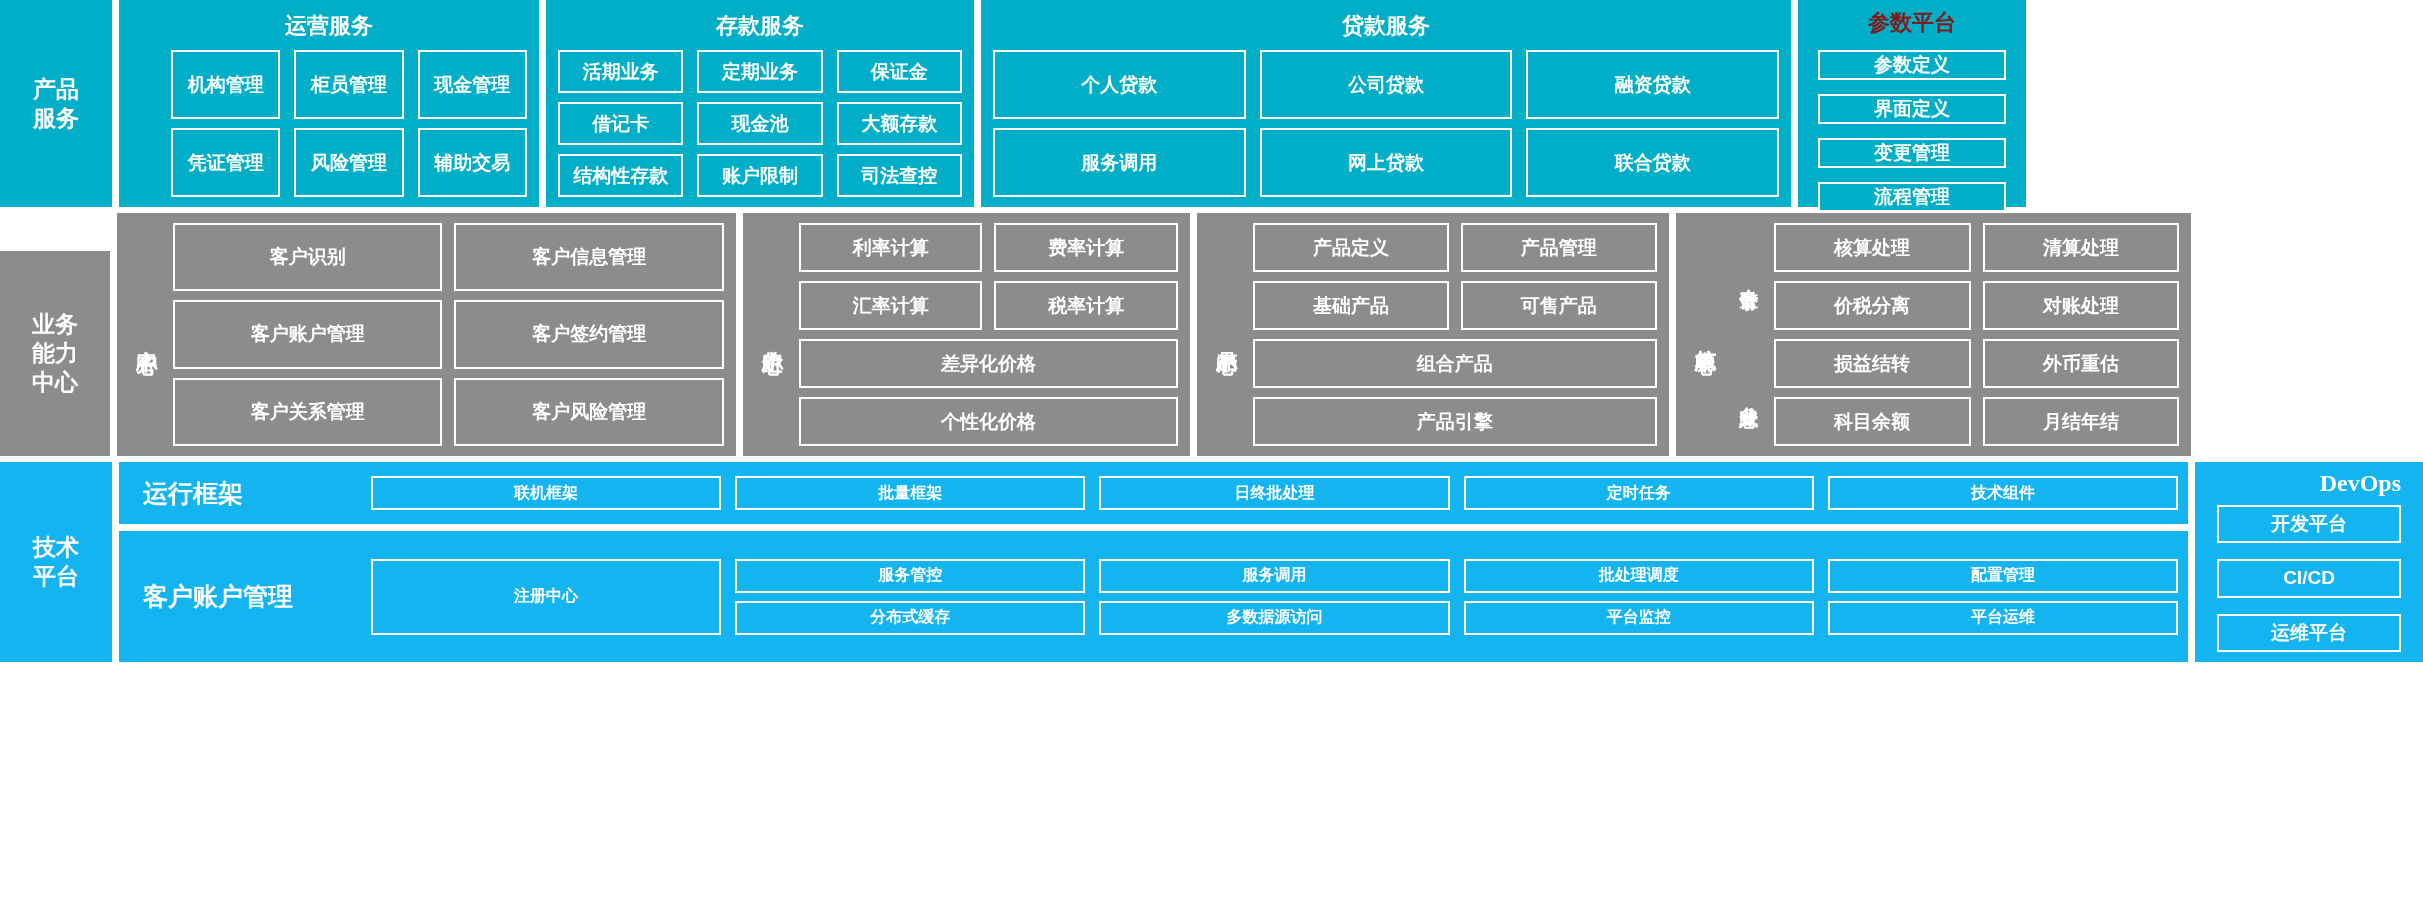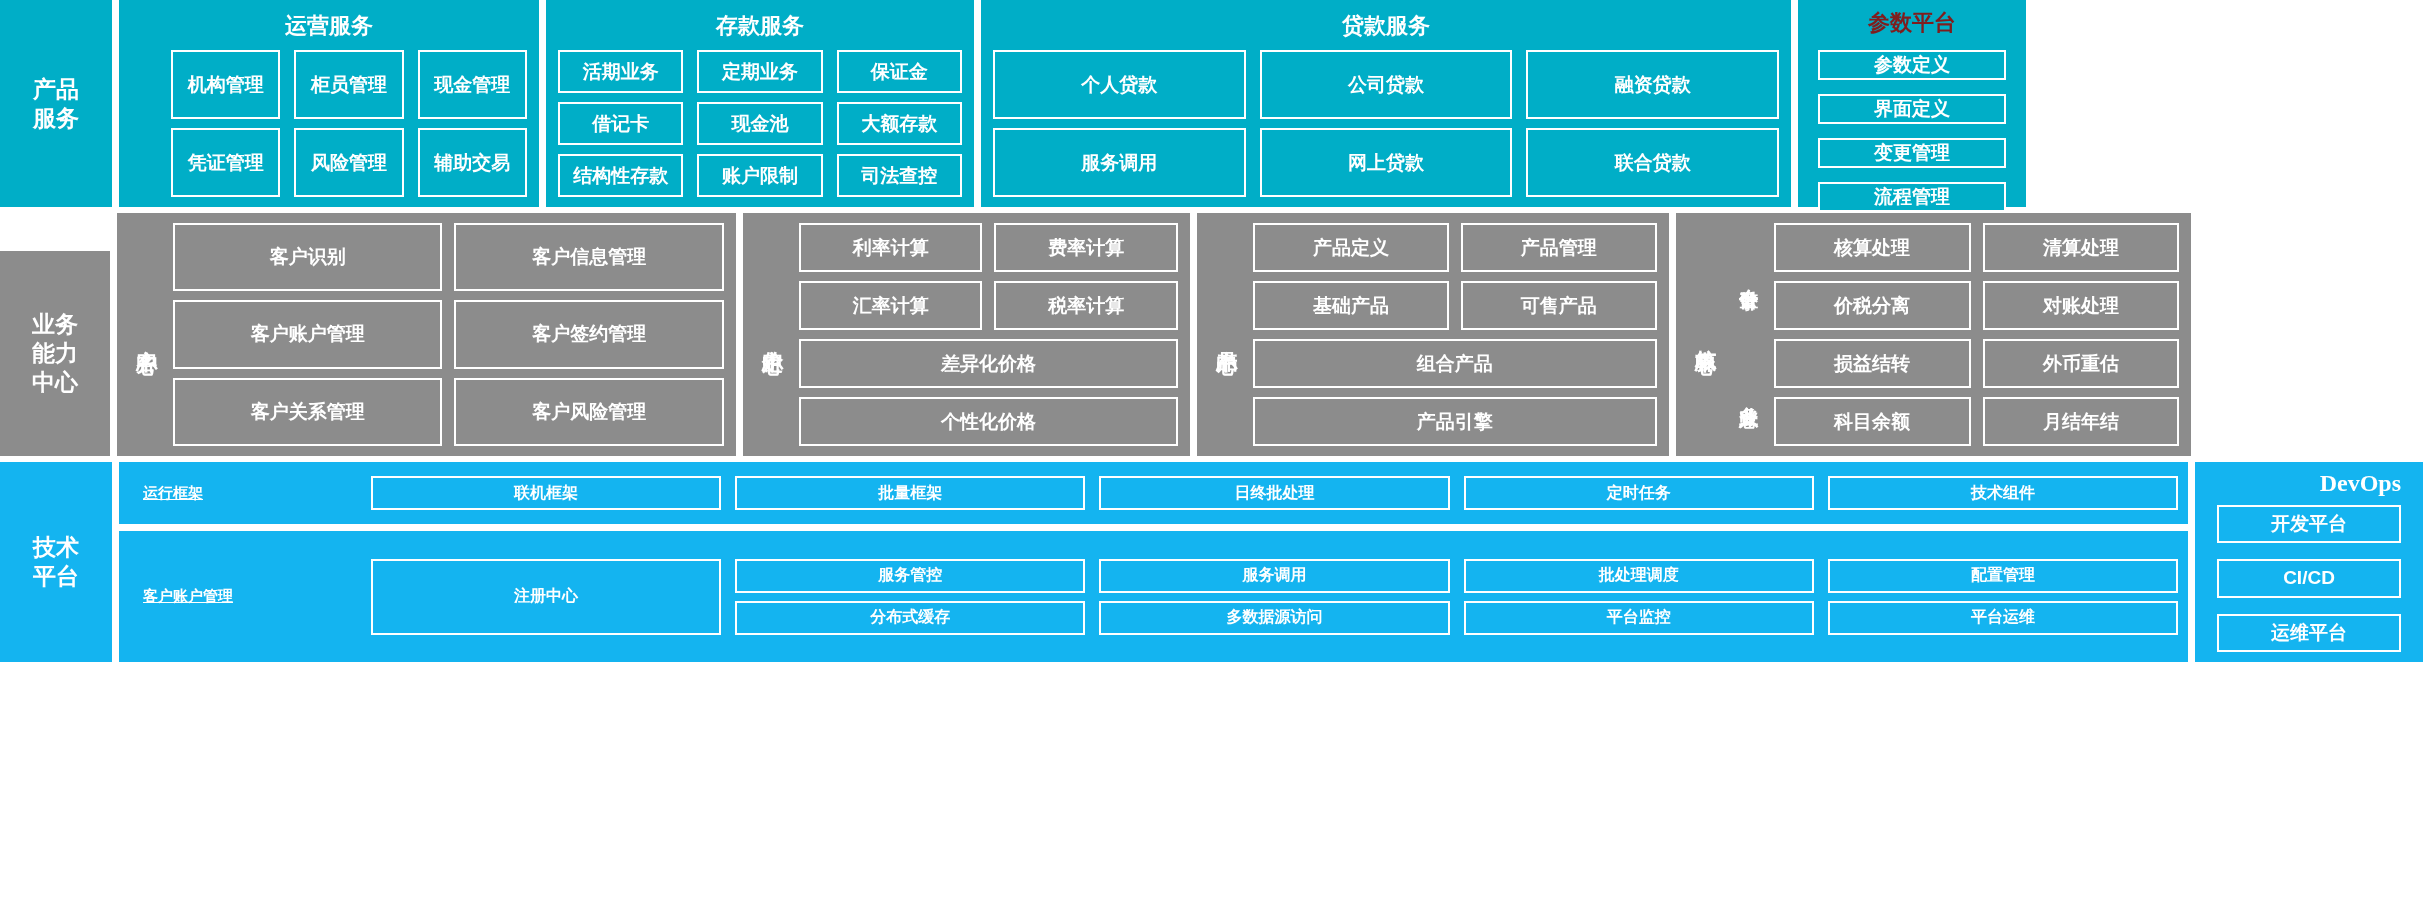--- a/index.html
+++ b/index.html
@@ -83,21 +83,21 @@
   #blk-pricing  .ctr-grid { grid-template-columns: 1fr 1fr; grid-template-rows: repeat(4,1fr); }
   #blk-product  .ctr-grid { grid-template-columns: 1fr 1fr; grid-template-rows: repeat(4,1fr); }
   .span2 { grid-column: span 2; }
   #blk-accounting .ctr-grid { grid-template-columns: 1fr 1fr; grid-template-rows: repeat(4,1fr); }
 
   
   #row3 { display: flex; gap: 7px; height: 200px; }
   #row3 > .left-label { width: 112px; background: #14b4f0; font-size: 23px; }
   #tech-main { flex: 1; display: flex; flex-direction: column; gap: 7px; }
   .tech-band { background: #14b4f0; display: flex; align-items: center; padding: 6px 10px; gap: 10px; }
-  .tech-band .band-name { color:#fff; font-weight:bold; font-size:15px; width: 232px; padding-left: 14px; text-decoration: underline; }
+  .tech-band .band-name { color:#fff; font-weight:bold; font-size:25px; width: 232px; padding-left: 14px; }
   .tech-band .band-cells { flex: 1; display: grid; gap: 8px 14px; }
   .tech-band .tile { font-size: 16px; }
   #band-runtime { height: 62px; }
   #band-runtime .band-cells { grid-template-columns: repeat(5, 1fr); }
   #band-runtime .tile { height: 34px; }
   #band-base { flex: 1; }
   #band-base .band-cells { grid-template-columns: repeat(5, 1fr); grid-template-rows: 1fr 1fr; }
   #band-base .tile { height: 34px; }
   .rowspan2 { grid-row: span 2; height: auto !important; }
 

